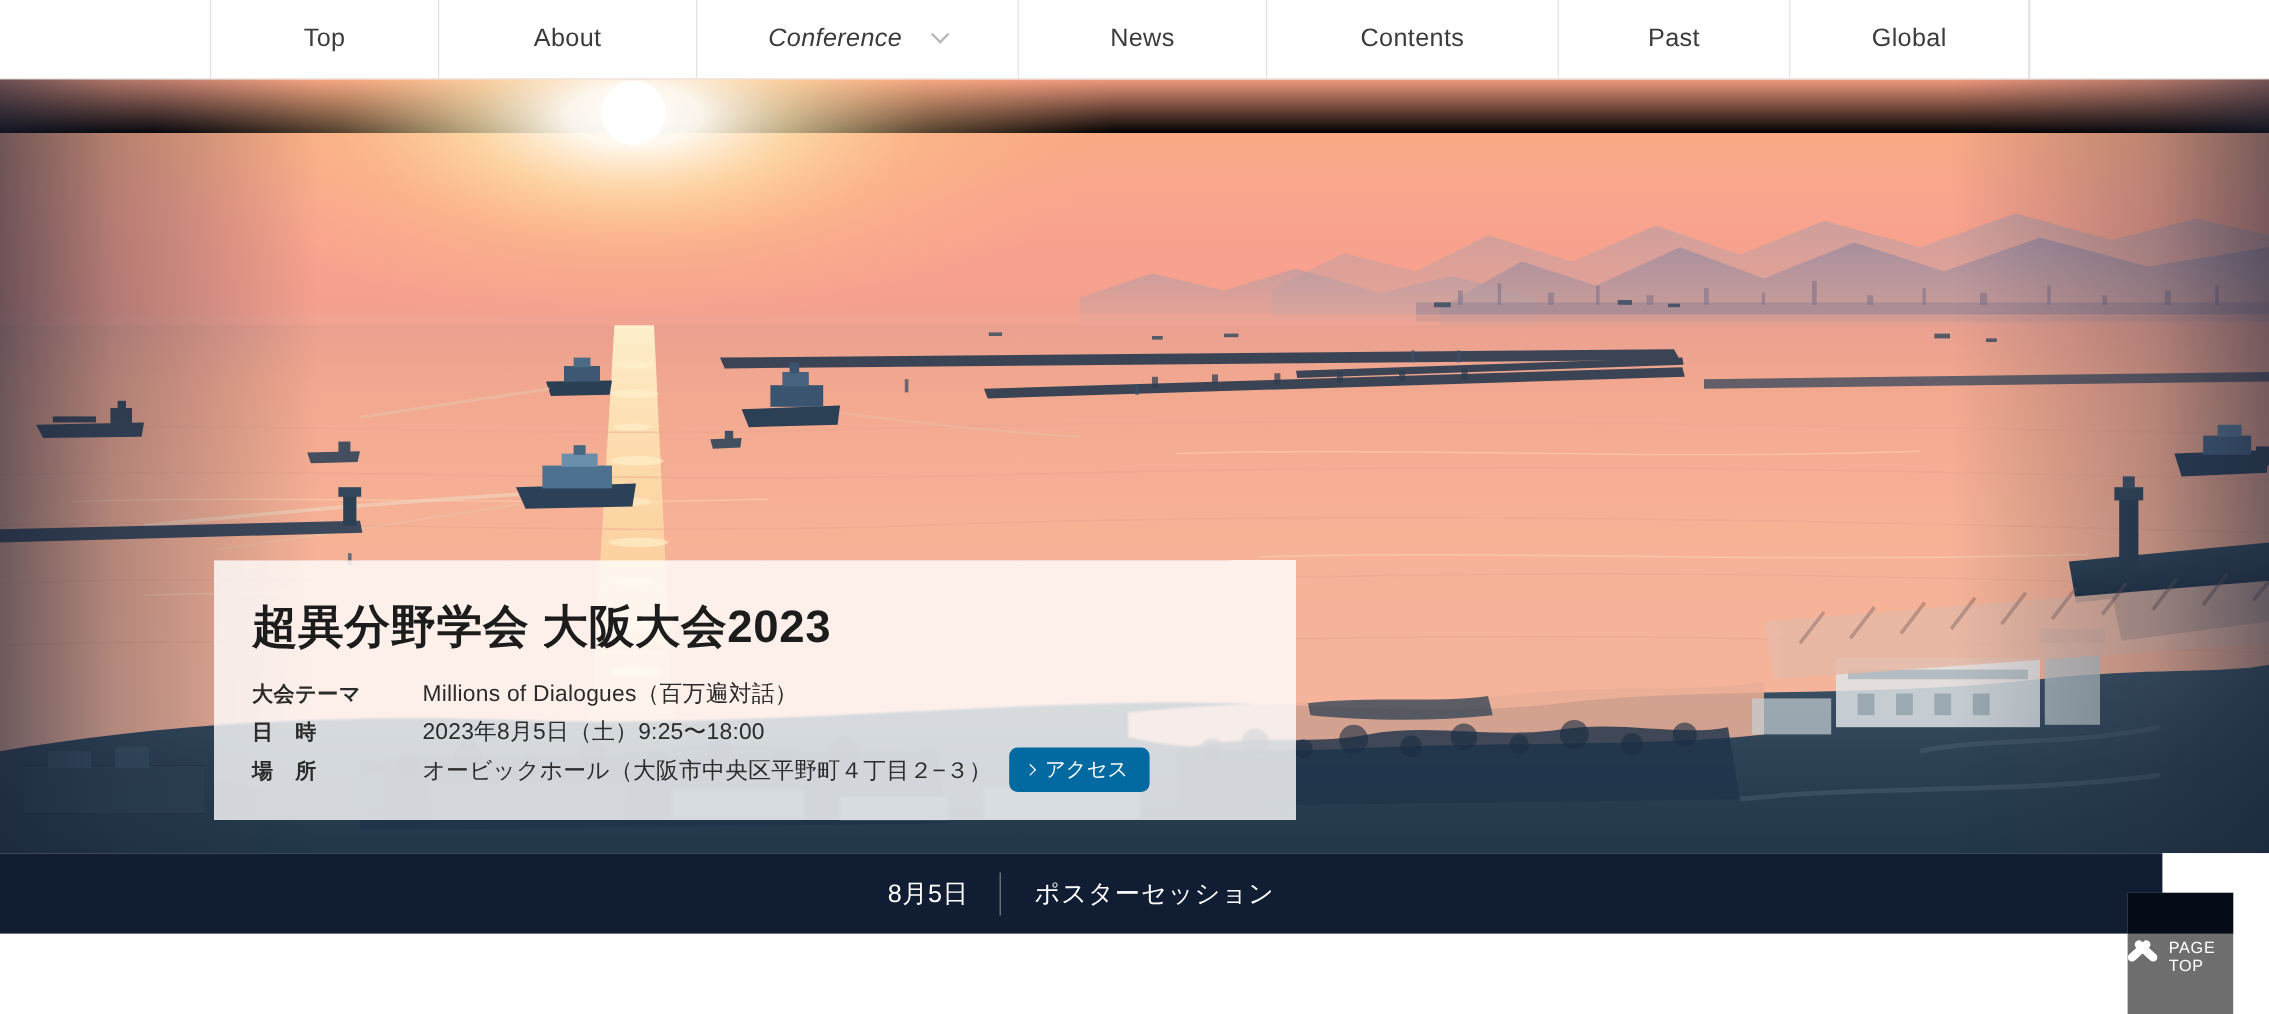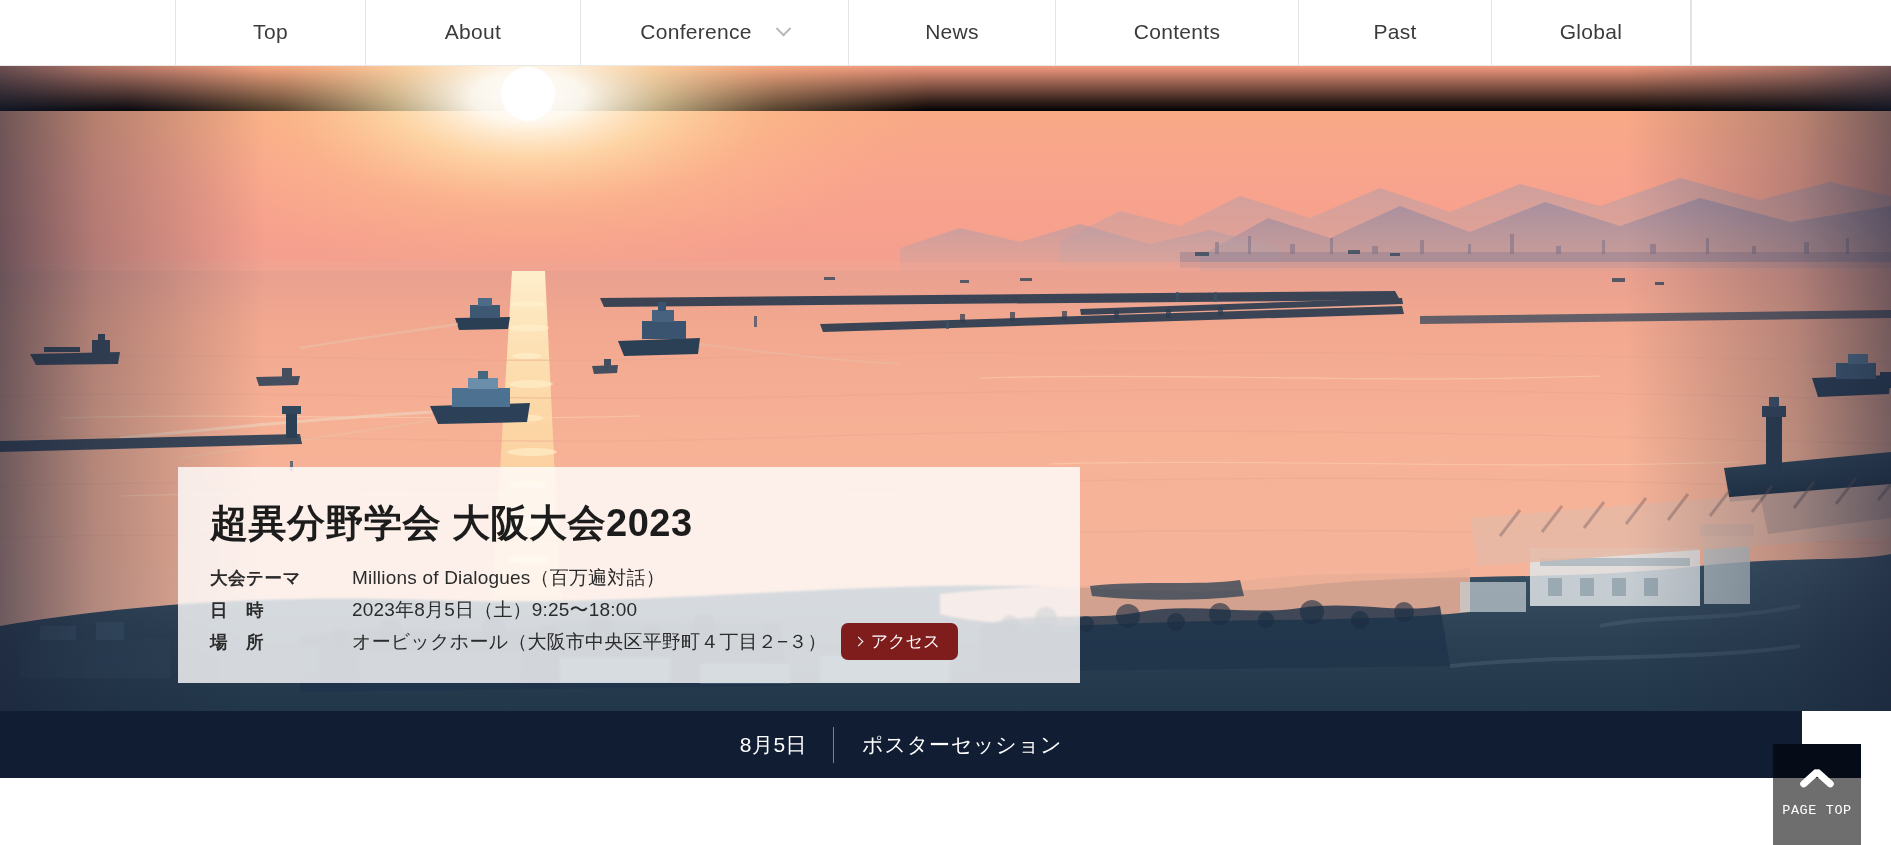--- a/index.html
+++ b/index.html
@@ -28,21 +28,21 @@
     border-right: 1px solid #e3e3e3;
     color: #3b3b3b;
     font-size: 21px;
     letter-spacing: .3px;
     cursor: pointer;
     user-select: none;
     padding-bottom: 2px;
   }
   .w-top      { width: 190px; }
   .w-about    { width: 215px; }
-  .w-conf     { width: 268px; }
+  .w-conf     { width: 268px; font-style: italic; }
   .w-news     { width: 207px; }
   .w-contents { width: 243px; }
   .w-past     { width: 193px; }
   .w-global   { width: 199px; }
   .chev-down {
     display:inline-block; width: 11px; height: 11px;
     border-right: 2px solid #b9b9b9; border-bottom: 2px solid #b9b9b9;
     transform: rotate(45deg) translate(-2px,-2px);
   }
 
@@ -83,21 +83,21 @@
     width: 142px; flex: 0 0 142px;
     font-size: 17.5px; font-weight: 700; color: #2b2b2b;
     letter-spacing: .5px;
   }
   .row-value {
     font-size: 19px; color: #2b2b2b; letter-spacing: .2px;
   }
   .access-btn {
     display: inline-flex; align-items: center; gap: 9px;
     margin-left: 14px;
-    background: #7f1d1d; color: #ffffff;
+    background: #0369a1; color: #ffffff;
     border-radius: 7px; border: none;
     height: 37px; padding: 0 18px 0 14px;
     font-size: 17px; cursor: pointer;
     font-family: inherit;
     vertical-align: middle;
   }
   .chev-right {
     display:inline-block; width: 7px; height: 7px;
     border-top: 1.6px solid #ffffff; border-right: 1.6px solid #ffffff;
     transform: rotate(45deg);
@@ -119,23 +119,23 @@
   .ticker-text {
     color: #ffffff; font-size: 21px; letter-spacing: .8px;
     padding-left: 28px;
   }
 
   
   .page-top {
     position: absolute; left: 1773px; top: 744px;
     width: 88px; height: 101px;
     background: rgba(255,255,255,.38);
-    display: flex; flex-direction: column;
+    display: flex; flex-direction: row;
     align-items: center; justify-content: center;
-    gap: 9px; cursor: pointer; font-family: Liberation Mono, monospace;
+    gap: 9px; cursor: pointer;
   }
   .page-top .bg-solid {
     position:absolute; inset:0; background:#6e6e6e; z-index:0;
   }
   .page-top .bg-dark {
     position:absolute; left:0; top:0; width:100%; height:34px;
     background:#060c17; z-index:1;
   }
   .pt-chev {
     position: relative; z-index: 2;

